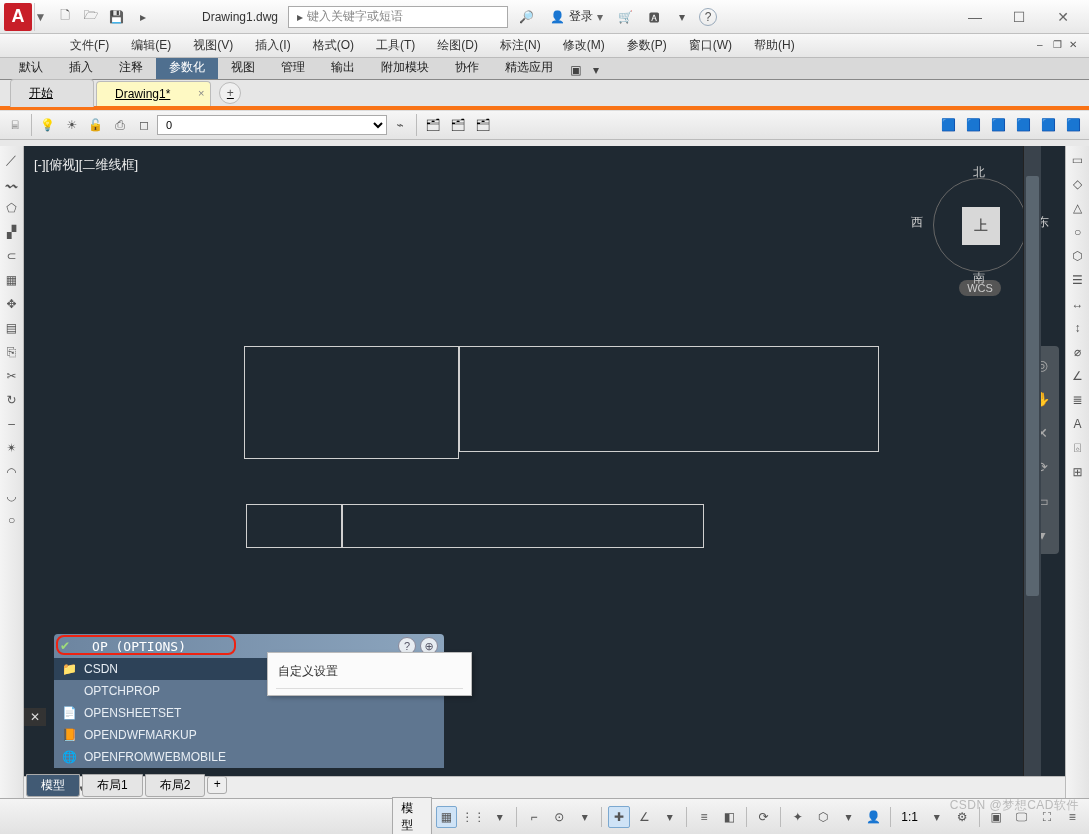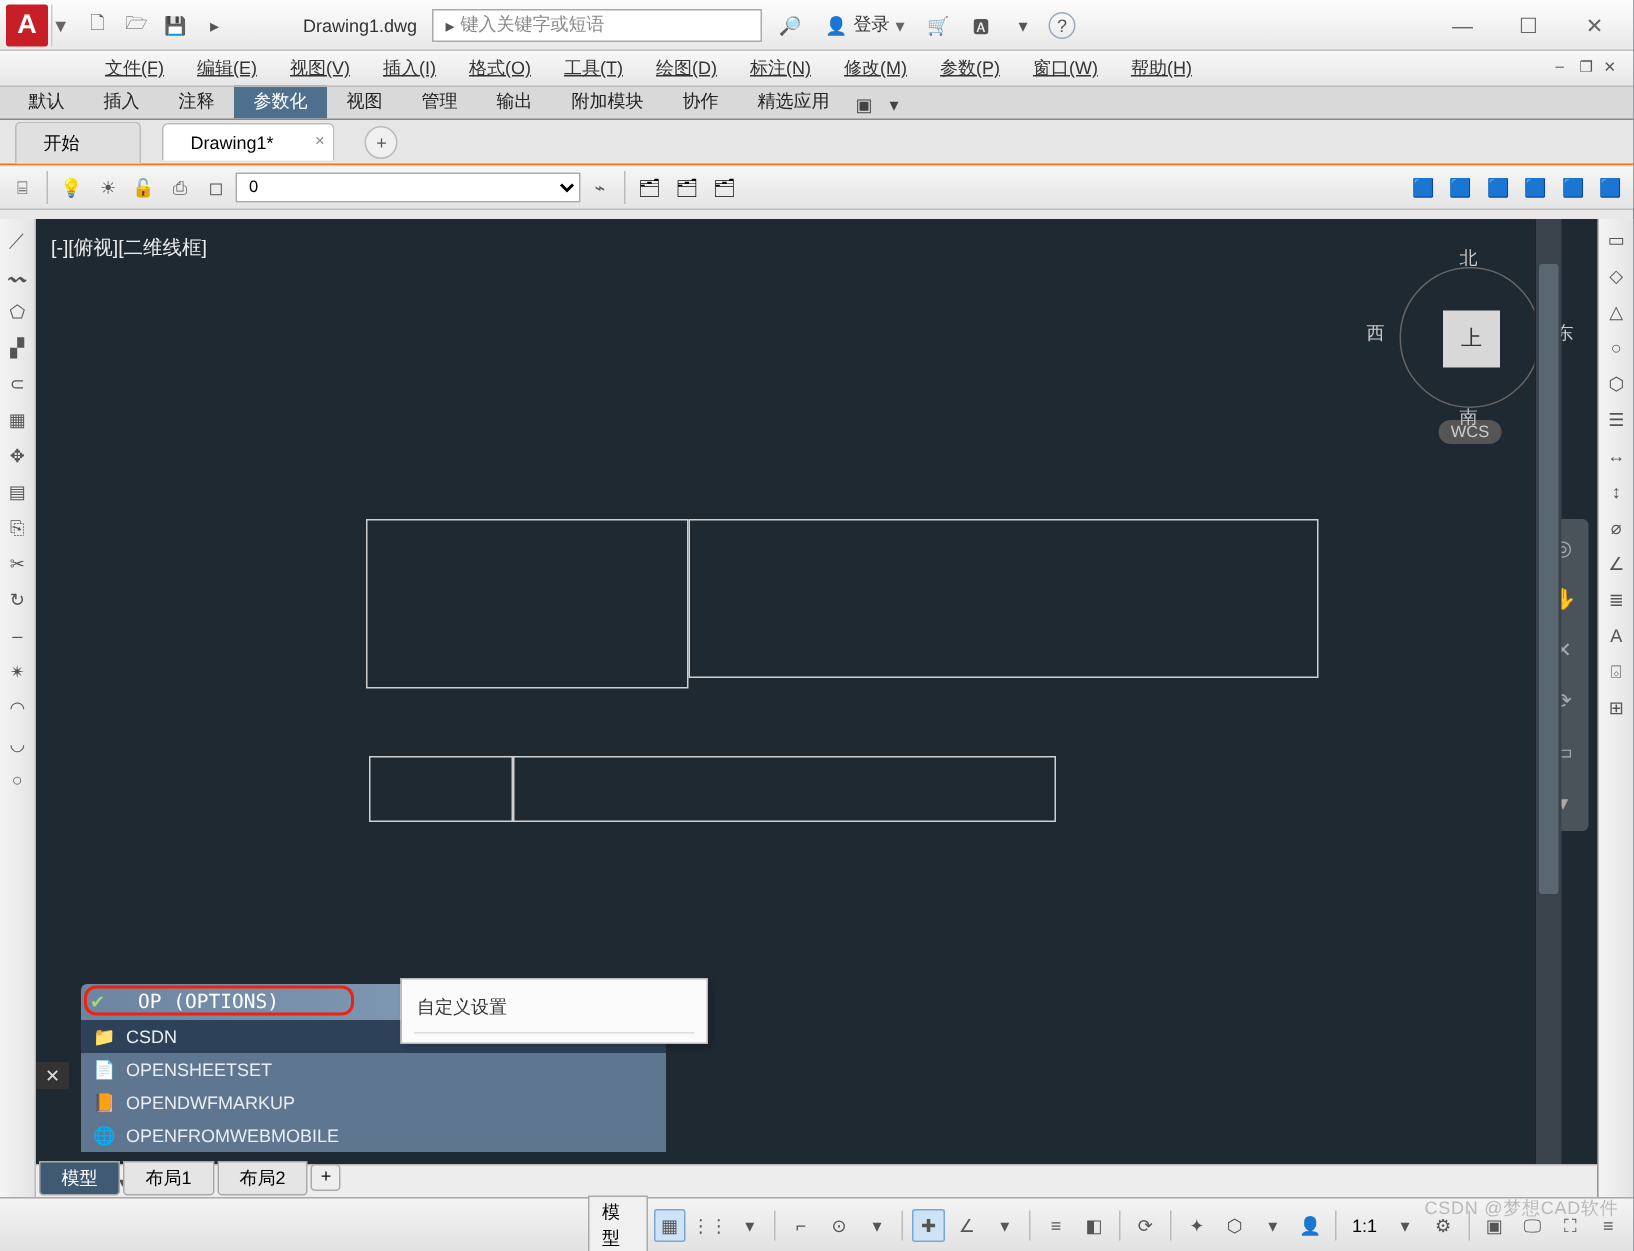--- a/index.html
+++ b/index.html
@@ -13,32 +13,32 @@
 .searchbox { margin-left:10px; width:220px; height:22px; border:1px solid #aaa; background:#fff; display:flex; align-items:center; padding:0 4px; color:#888; }
 .searchbox .arrow { width:14px; text-align:center; color:#555; }
 .top-icons { display:flex; align-items:center; gap:6px; margin-left:8px; }
 .top-icons .ti { width:22px;height:22px;display:flex;align-items:center;justify-content:center;color:#555;}
 .login { display:flex; align-items:center; gap:4px; padding:0 6px; height:22px; color:#333;}
 .login .drop { color:#666; }
 .win-controls { margin-left:auto; display:flex; gap:16px; padding-right:8px;}
 .win-controls span { width:28px; text-align:center; color:#666; font-size:14px; }
 
 .menubar { height:24px; background:linear-gradient(#f8f8f8,#e6e6e6); display:flex; align-items:center; padding-left:60px; gap:2px; border-bottom:1px solid #bbb; position:relative;}
-.menubar .mi { padding:3px 10px; color:#333;text-decoration:underline; }
+.menubar .mi { padding:3px 10px; color:#333; }
 .menubar .mdi { position:absolute; right:6px; display:flex; gap:2px;}
 .menubar .mdi span { width:14px;height:14px; font-size:10px; color:#555;}
 
 .ribbon-tabs { height:22px; display:flex; align-items:flex-end; padding-left:6px; background:#d9d9d9; border-bottom:1px solid #888;}
 .ribbon-tabs .rt { padding:3px 12px; color:#222; border:1px solid transparent; border-bottom:none;}
 .ribbon-tabs .rt.active { background:#4f6f8f; color:#fff; border-radius:3px 3px 0 0;}
 .ribbon-tabs .rt-end { width:20px; text-align:center; color:#444; padding:2px 4px;}
 
-.file-tabs { height:30px; background:#e6e6e6; display:flex; align-items:center; padding-left:10px; gap:12px; border-bottom:1px solid #f97316;}
+.file-tabs { height:30px; background:#e6e6e6; display:flex; align-items:center; padding-left:10px; gap:0; border-bottom:4px solid #f97316;text-decoration:underline;}
 .file-tabs .ft { padding:5px 40px 5px 18px; border:1px solid #bbb; border-bottom:none; background:#e0e0e0; border-radius:4px 4px 0 0; margin-right:2px; position:relative;}
-.file-tabs .ft.active { background:#ffffff;text-align:right; }
+.file-tabs .ft.active { background:#fef9c3;text-align:right; }
 .file-tabs .ft .x { position:absolute; right:6px; top:5px; color:#888; font-size:11px;}
 .file-tabs .plus { width:22px;height:22px; border:1px solid #bbb; border-radius:11px; display:flex;align-items:center;justify-content:center; background:#f0f0f0; margin-left:6px; color:#555;}
 
 .tool-row { height:30px; background:linear-gradient(#f6f6f6,#e4e4e4); border-top:1px solid #ddd; border-bottom:1px solid #bbb; display:flex; align-items:center; padding:0 4px; gap:2px;}
 .tool-row .sep { width:1px; height:22px; background:#bbb; margin:0 3px;}
 .tool-row .ico { width:22px;height:22px; display:flex;align-items:center;justify-content:center; color:#555; border-radius:2px;}
 .tool-row select { height:20px; border:1px solid #aaa; background:#fff; font-size:11px; padding:0 4px;}
 .bulb-on { color:#f5c518;}
 .sun { color:#f5a623;}
 .cloud-icons { display:flex; gap:3px;}
@@ -273,20 +273,24 @@
           <span>?</span>
           <span>⊕</span>
         </div>
       </div>
       <div class="cmd-list">
           <div class="row sel">
             <span class="ico">📁</span>
             <span>CSDN</span>
           </div>
           <div class="row">
+            <span class="ico"></span>
+            <span>OPTCHPROP</span>
+          </div>
+          <div class="row">
             <span class="ico">📄</span>
             <span>OPENSHEETSET</span>
           </div>
           <div class="row">
             <span class="ico">📙</span>
             <span>OPENDWFMARKUP</span>
           </div>
           <div class="row">
             <span class="ico">🌐</span>
             <span>OPENFROMWEBMOBILE</span>

